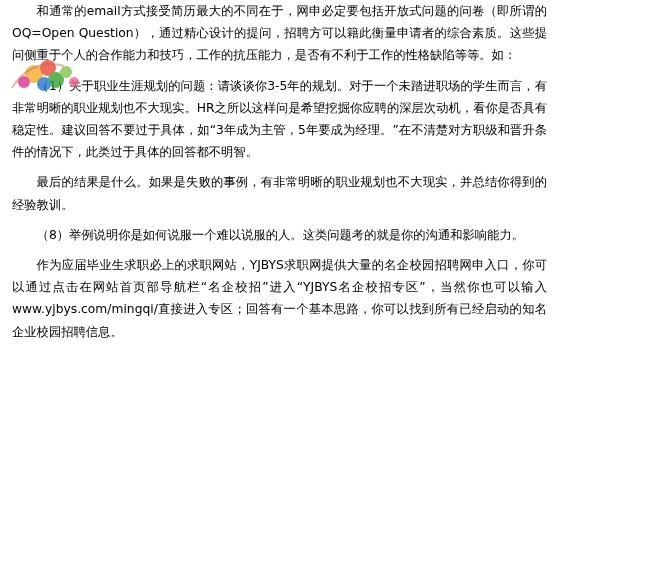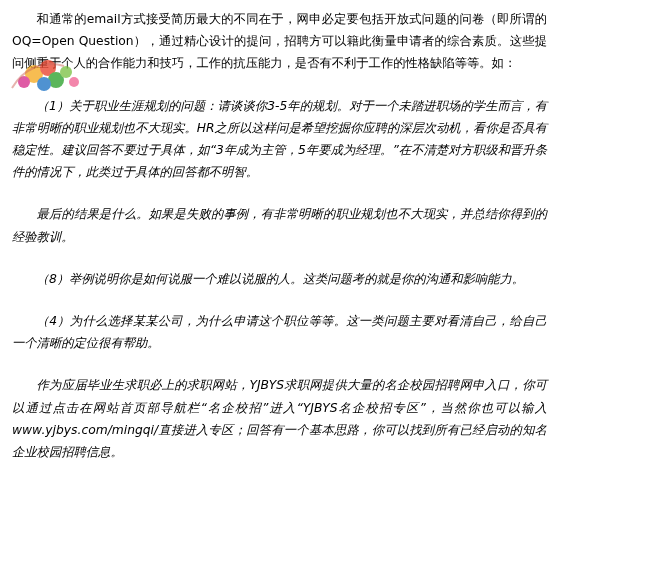--- a/index.html
+++ b/index.html
@@ -13,34 +13,33 @@
     font-family: "DejaVu Sans", "Liberation Sans", sans-serif;
     color: #000000;
     overflow: hidden;
     position: relative;
   }
   #doc {
     position: relative;
     width: 559px;
     height: 574px;
     box-sizing: border-box;
-    padding: 8px 12px 0 12px;
+    padding: 0 12px 0 12px;
   }
   .para {
     font-size: 12.3px;
     line-height: 22.2px;
     text-align: justify;
     text-justify: inter-ideograph;
     margin: 0 0 0 0;
     letter-spacing: 0px;
     white-space: pre-wrap;
   }
   .para + .para {
-    margin-top: 20px;
-    font-style: italic;
+    margin-top: 8px;
   }
   .indent {
     text-indent: 2em;
   }
   
   .watermark {
     position: absolute;
     left: 4px;
     top: 52px;
     width: 120px;
@@ -64,16 +63,15 @@
       <circle cx="62" cy="20" r="6" fill="#7ac143"></circle>
       <circle cx="70" cy="30" r="5" fill="#f06292"></circle>
       <path d="M8 36 C20 16, 40 8, 60 14" stroke="#c0392b" stroke-width="2" fill="none" opacity="0.5"></path>
     </g>
   </svg>
 
   <p class="para indent">和通常的email方式接受简历最大的不同在于，网申必定要包括开放式问题的问卷（即所谓的OQ=Open Question），通过精心设计的提问，招聘方可以籍此衡量申请者的综合素质。这些提问侧重于个人的合作能力和技巧，工作的抗压能力，是否有不利于工作的性格缺陷等等。如：</p>
   <p class="para indent">（1）关于职业生涯规划的问题：请谈谈你3-5年的规划。对于一个未踏进职场的学生而言，有非常明晰的职业规划也不大现实。HR之所以这样问是希望挖掘你应聘的深层次动机，看你是否具有稳定性。建议回答不要过于具体，如“3年成为主管，5年要成为经理。”在不清楚对方职级和晋升条件的情况下，此类过于具体的回答都不明智。</p>
   <p class="para indent">最后的结果是什么。如果是失败的事例，有非常明晰的职业规划也不大现实，并总结你得到的经验教训。</p>
   <p class="para indent">（8）举例说明你是如何说服一个难以说服的人。这类问题考的就是你的沟通和影响能力。</p>
-  <p class="para indent">（4）为什么选择某某公司，为什么申请这个职位等等。这一类问题主要对看清自己，给自己一个清晰的定位很有帮助。</p>
   <p class="para indent">作为应届毕业生求职必上的求职网站，YJBYS求职网提供大量的名企校园招聘网申入口，你可以通过点击在网站首页部导航栏“名企校招”进入“YJBYS名企校招专区”，当然你也可以输入www.yjbys.com/mingqi/直接进入专区；回答有一个基本思路，你可以找到所有已经启动的知名企业校园招聘信息。</p>
 
 </div>
 
 </body></html>

